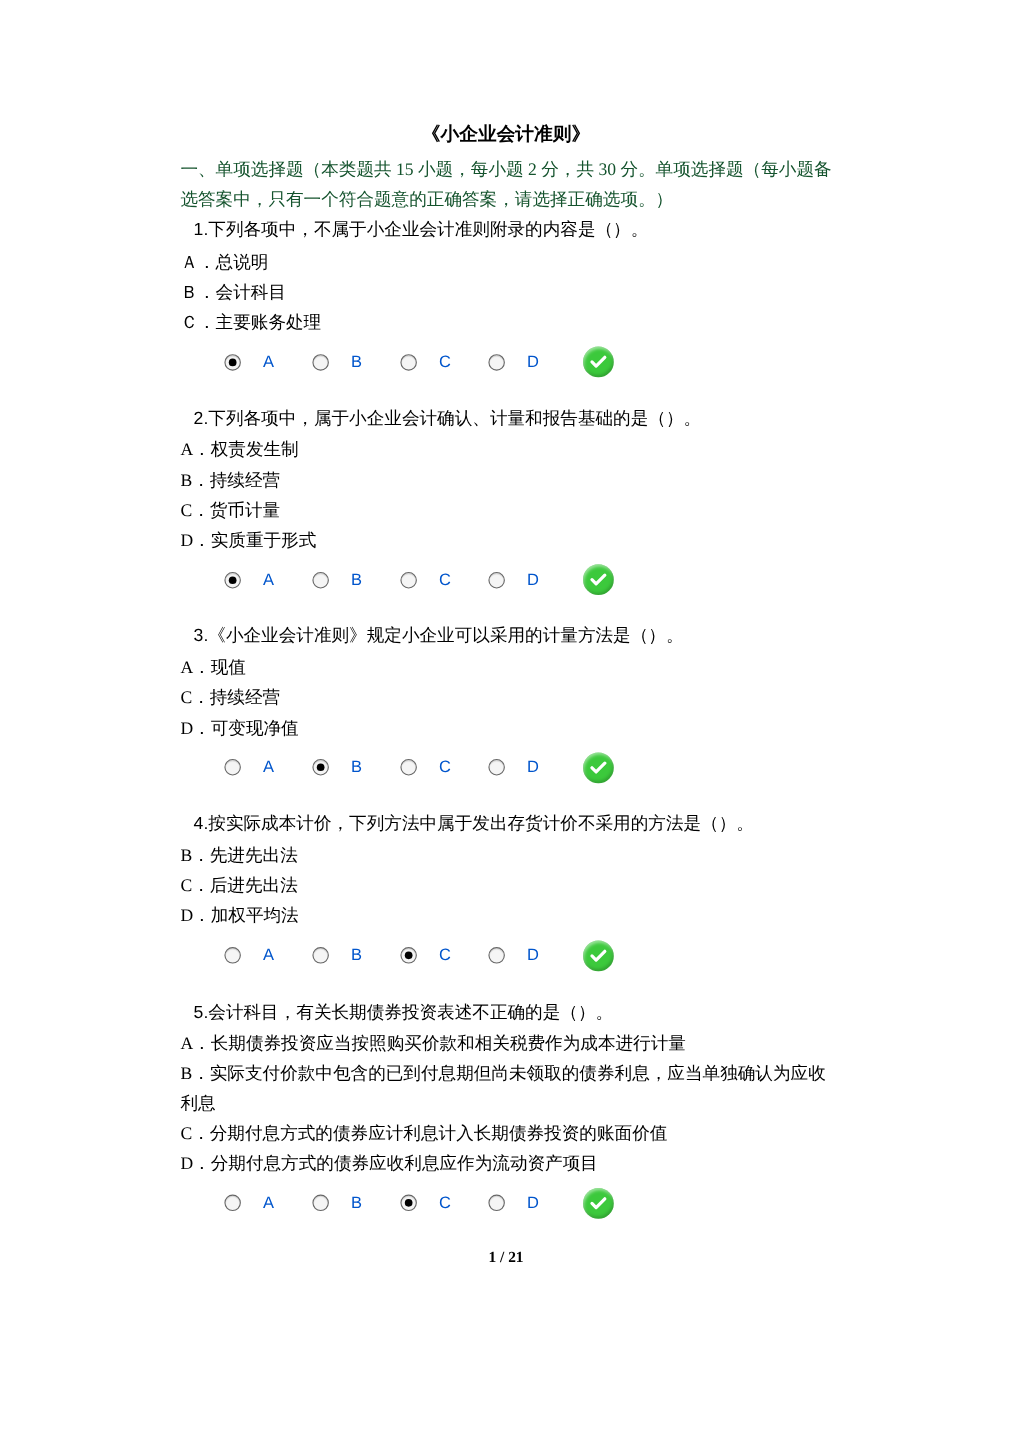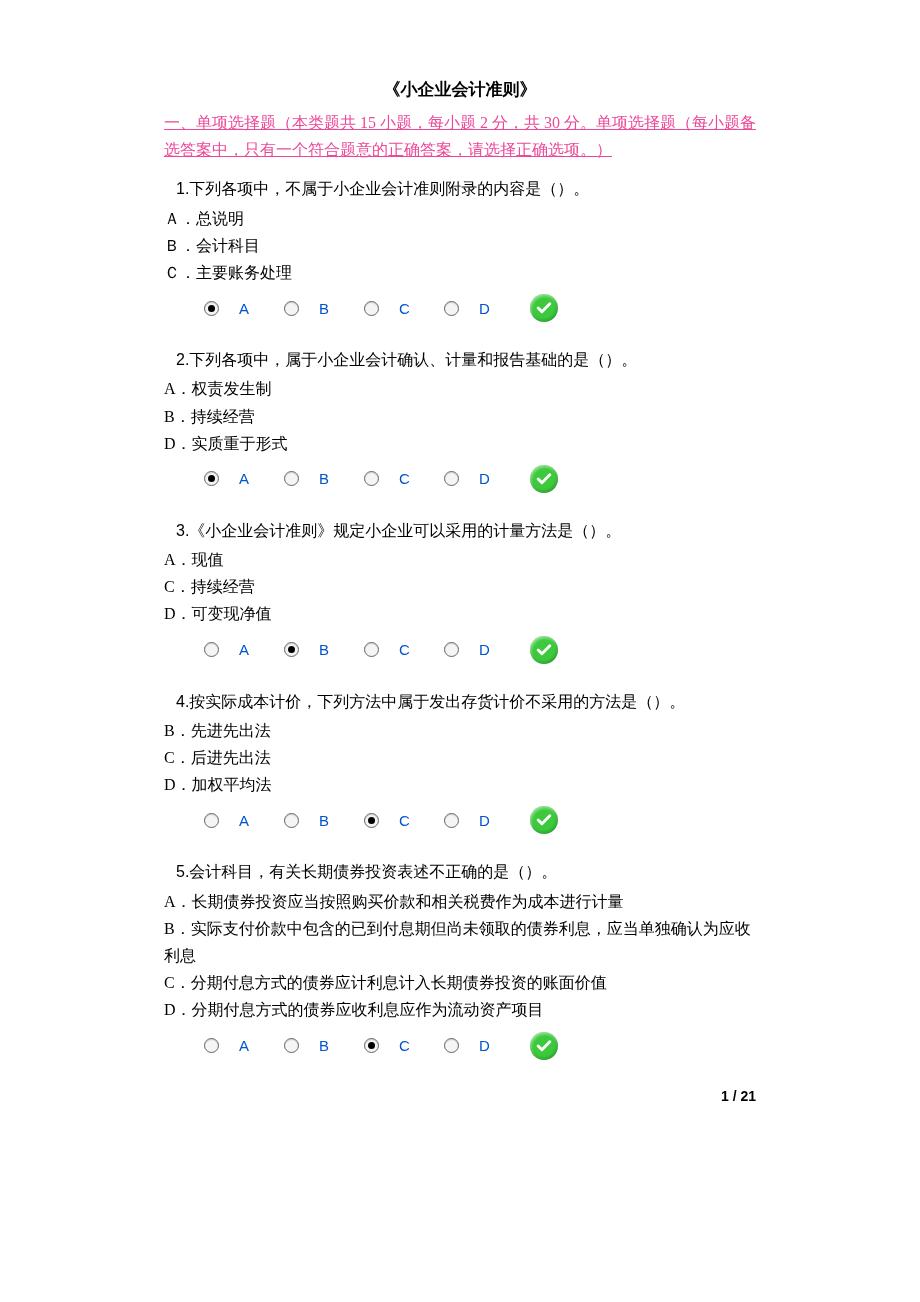--- a/index.html
+++ b/index.html
@@ -6,34 +6,33 @@
       margin: 0;
       padding: 0;
       font-family: "SimSun", "宋体", serif;
       font-size: 16px;
       color: #000;
       background: #fff;
     }
     .page {
       width: 812px;
       margin: 0 auto;
-      padding: 78px 110px 30px 110px;
+      padding: 110px 110px 30px 110px;
       box-sizing: border-box;
     }
     .title {
       text-align: center;
       font-weight: bold;
       margin-bottom: 8px;
       font-size: 17px;
     }
     .section-desc {
-      color: #ec4899;
+      color: #14532d;
       line-height: 1.7;
-      margin-bottom: 12px;
-      text-decoration: underline;
+      margin-bottom: 1px;
     }
     .question {
       margin-bottom: 6px;
     }
     .q-text {
       line-height: 1.7;
       margin-bottom: 2px;
       margin-left: 12px;
     }
     .q-text .qnum {
@@ -89,22 +88,22 @@
       align-items: center;
       justify-content: center;
       margin-left: 6px;
       box-shadow: inset -1px -2px 3px rgba(0,0,0,.2), inset 1px 2px 3px rgba(255,255,255,.5);
     }
     .check svg {
       width: 20px;
       height: 20px;
     }
     .pager {
-      text-align: right;
-      font-family: Liberation Sans, sans-serif;
+      text-align: center;
+      font-family: Liberation Serif, serif;
       font-weight: bold;
       font-size: 14px;
       margin-top: 10px;
     }
   </style>
 </head>
 <body>
 
 <div class="page">
   <div class="title">《小企业会计准则》</div>
@@ -137,20 +136,21 @@
             <svg viewBox="0 0 24 24">
               <path d="M5 12l4.5 4.5L19 7" stroke="#fff" stroke-width="3.5" fill="none" stroke-linecap="round" stroke-linejoin="round"></path>
             </svg>
           </span>
         </div>
       </div>
       <div class="question">
         <div class="q-text"><span class="qnum">2.</span><span>下列各项中，属于小企业会计确认、计量和报告基础的是（）。</span></div>
         <div class="q-option">A．权责发生制</div>
         <div class="q-option">B．持续经营</div>
+        <div class="q-option">C．货币计量</div>
         <div class="q-option">D．实质重于形式</div>
         <div class="answer-row">
           <div class="answer-cell">
             <span class="radio selected"></span>
             <span class="letter">A</span>
           </div>
           <div class="answer-cell">
             <span class="radio"></span>
             <span class="letter">B</span>
           </div>

